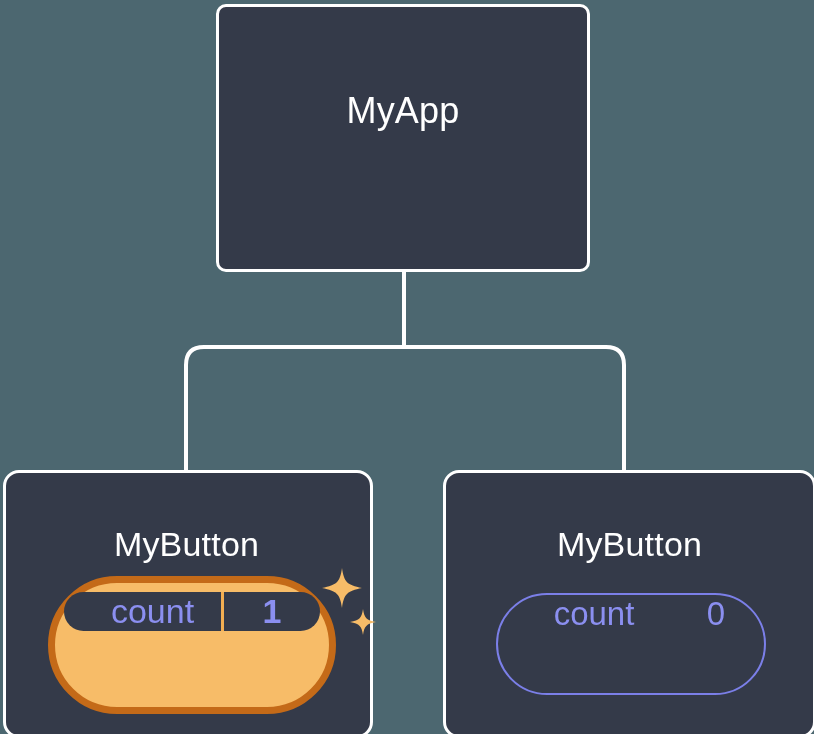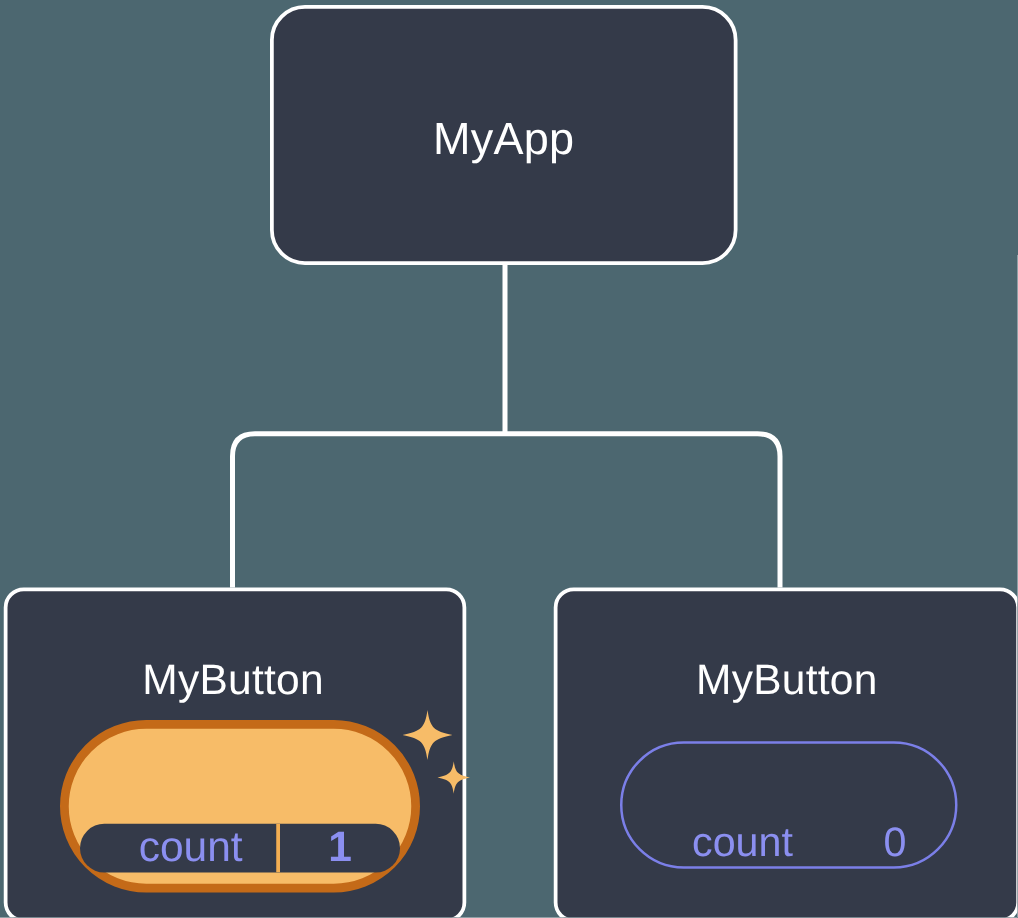--- a/index.html
+++ b/index.html
@@ -35,22 +35,22 @@
     position: absolute;
     background: #343a49;
     border: 3px solid #ffffff;
     border-radius: 16px;
     box-sizing: border-box;
   }
   .node-root {
     left: 216px;
     top: 4px;
     width: 374px;
-    height: 208px;
-    border-radius: 28px;
+    height: 268px;
+    border-radius: 10px;
   }
   .node-child-left {
     left: 3px;
     top: 470px;
     width: 370px;
     height: 268px;
   }
   .node-child-right {
     left: 443px;
     top: 470px;
@@ -87,21 +87,21 @@
     right: 0;
     top: 50px;
     font-size: 34px;
     line-height: 42px;
   }
 
   
   .pill {
     position: absolute;
     display: flex;
-    align-items: flex-end;
+    align-items: flex-start;
     box-sizing: border-box;
     background: #343a49;
   }
 
   
   .pill-plain {
     left: 50px;
     top: 120px;
     width: 270px;
     height: 102px;

